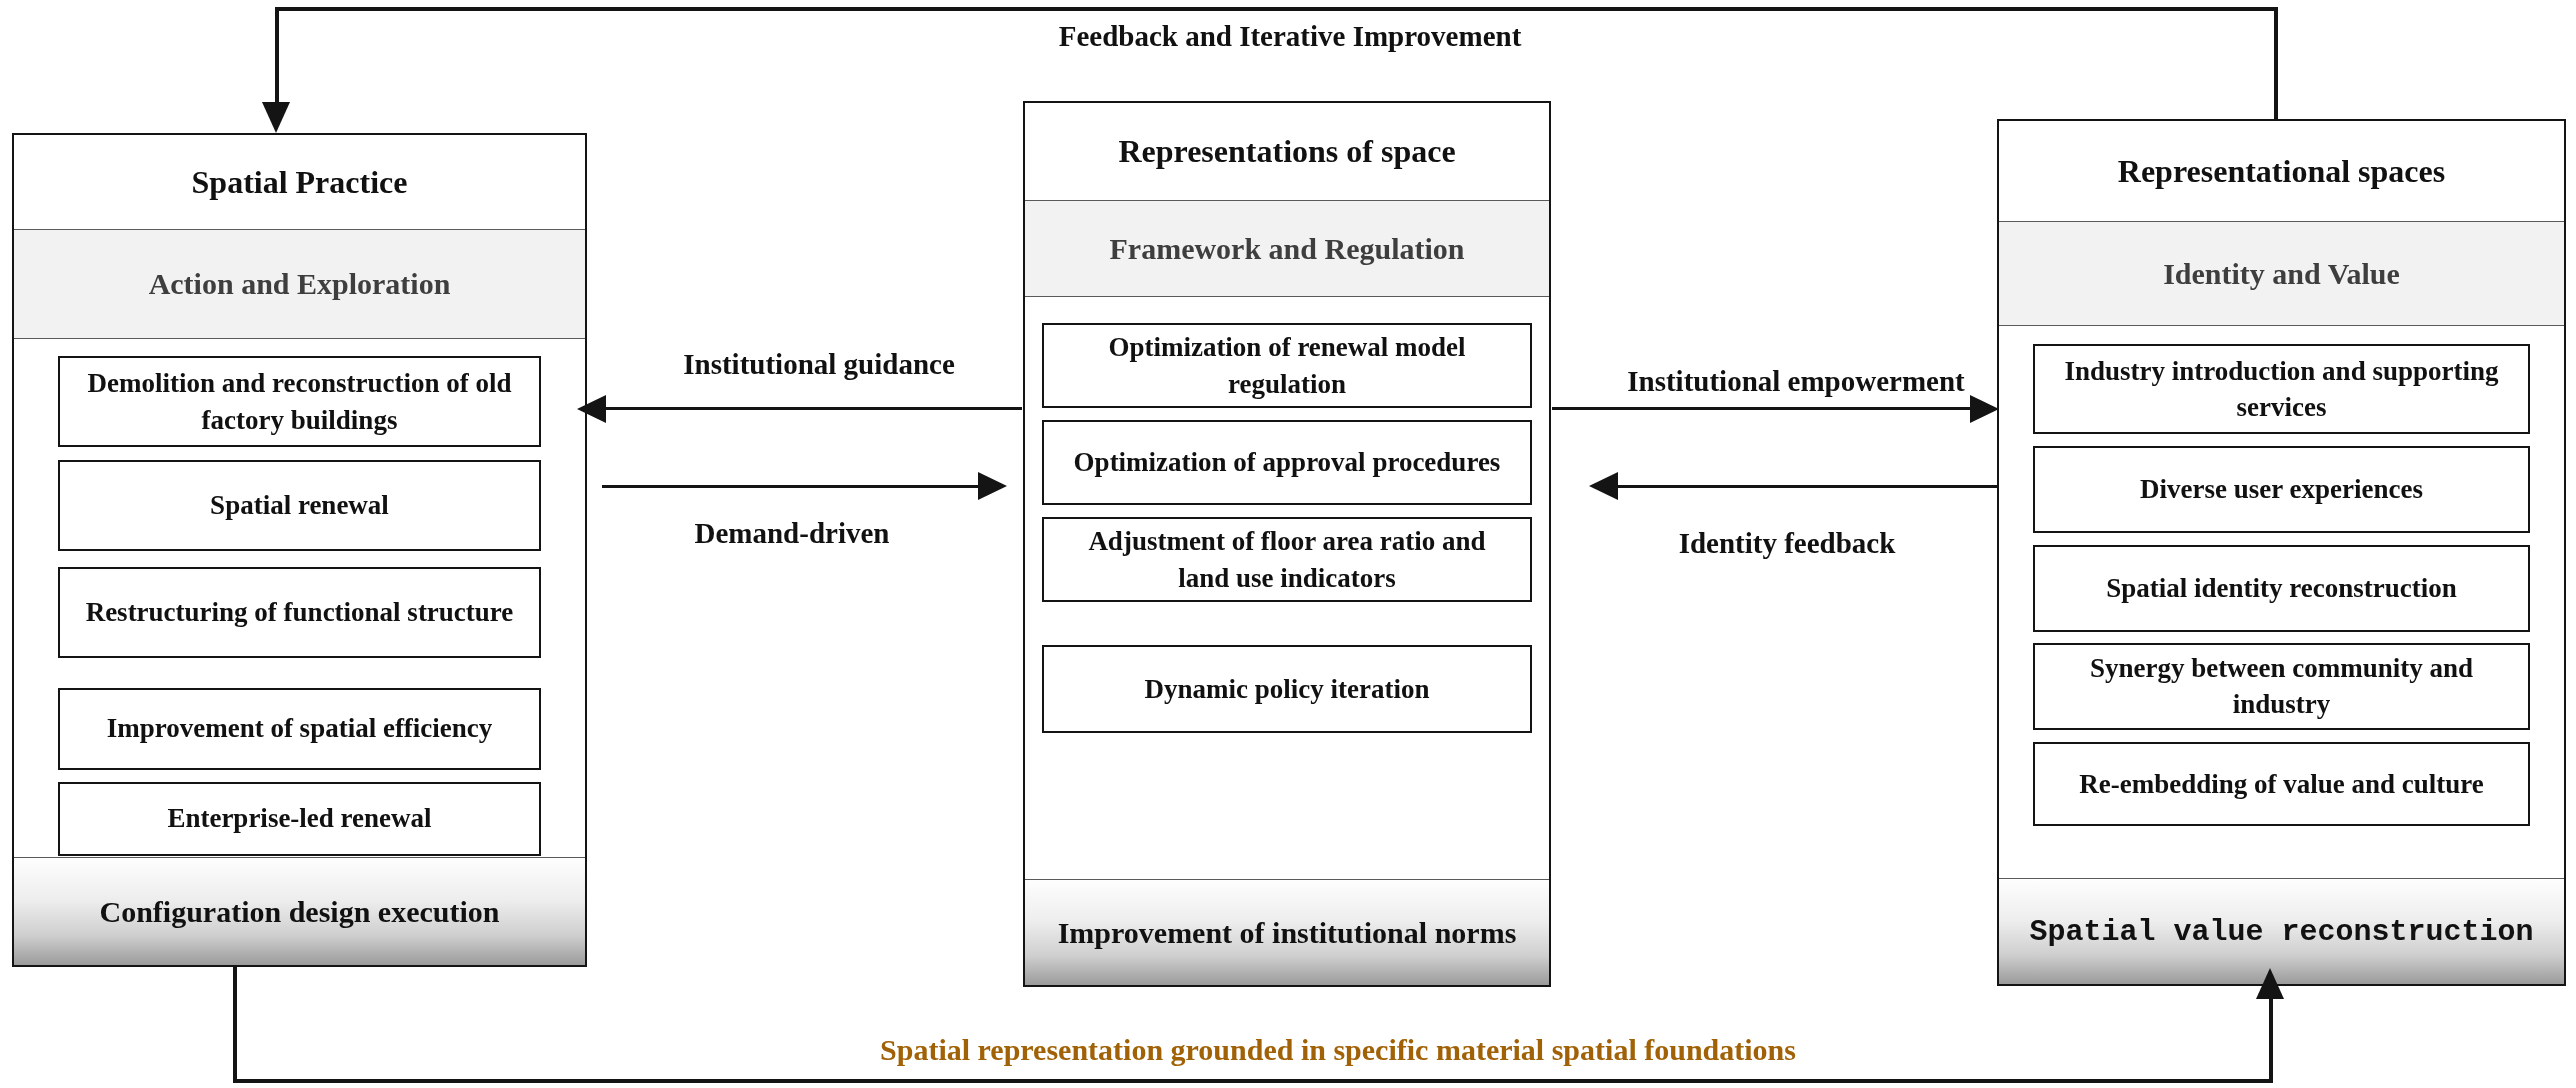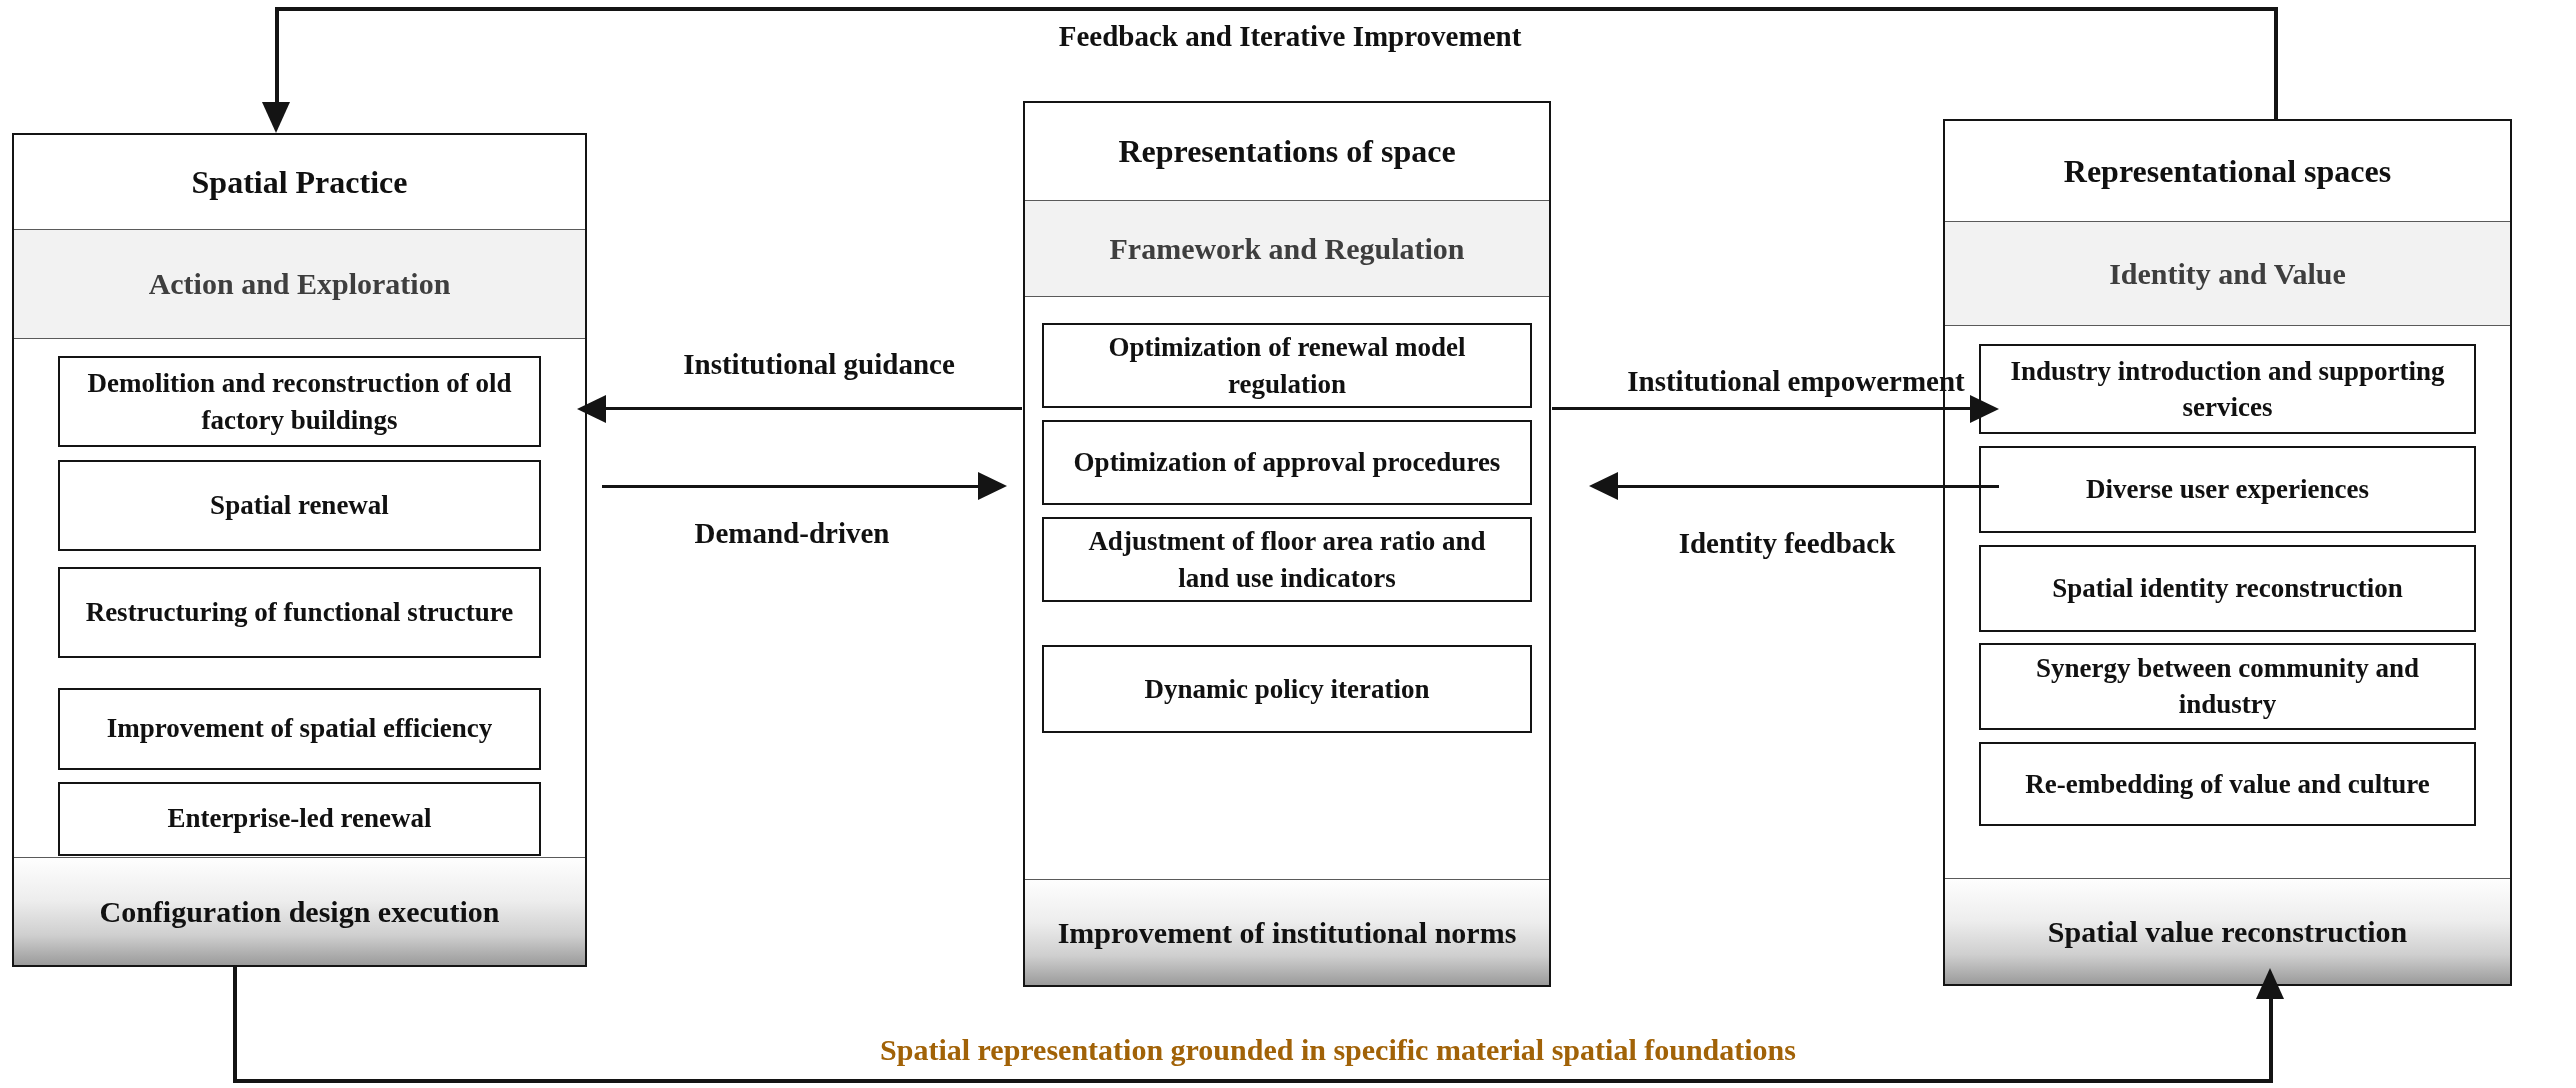--- a/index.html
+++ b/index.html
@@ -70,31 +70,31 @@
     <div class="col-subheader" style="height:95px;">Framework and Regulation</div>
     <div class="col-body" style="padding-top:26px;">
       <div class="item-box" style="width:490px;height:85px;">Optimization of renewal model regulation</div>
       <div class="item-box" style="width:490px;height:85px;margin-top:12px;">Optimization of approval procedures</div>
       <div class="item-box" style="width:490px;height:85px;margin-top:12px;">Adjustment of floor area ratio and land use indicators</div>
       <div class="item-box" style="width:490px;height:88px;margin-top:43px;">Dynamic policy iteration</div>
     </div>
     <div class="col-footer" style="height:105px;">Improvement of institutional norms</div>
   </div>
 
-  <div class="column" style="left:1943px;top:119px;width:569px;height:867px;">
+  <div class="column" style="left:1997px;top:119px;width:569px;height:867px;">
     <div class="col-header" style="height:100px;">Representational spaces</div>
     <div class="col-subheader" style="height:103px;">Identity and Value</div>
     <div class="col-body" style="padding-top:18px;">
       <div class="item-box" style="width:497px;height:90px;">Industry introduction and supporting services</div>
       <div class="item-box" style="width:497px;height:87px;margin-top:12px;">Diverse user experiences</div>
       <div class="item-box" style="width:497px;height:87px;margin-top:12px;">Spatial identity reconstruction</div>
       <div class="item-box" style="width:497px;height:87px;margin-top:10.8px;">Synergy between community and industry</div>
       <div class="item-box" style="width:497px;height:84px;margin-top:12px;">Re-embedding of value and culture</div>
     </div>
-    <div class="col-footer" style="height:105px;">Spatial value reconstruction</div>
+    <div class="col-footer" style="height:105px;font-family:Liberation Mono, monospace;">Spatial value reconstruction</div>
   </div>
 
   <div class="flow-label" style="left:636px;top:348px;width:366px;">Institutional guidance</div>
   <div class="hline" style="left:603px;top:407px;width:419px;height:3px;"></div>
   <div class="tri tri-left" style="left:577px;top:395px;"></div>
 
   <div class="hline" style="left:602px;top:485px;width:378px;height:3px;"></div>
   <div class="tri tri-right" style="left:978px;top:472px;"></div>
   <div class="flow-label" style="left:618px;top:517px;width:348px;">Demand-driven</div>
 

